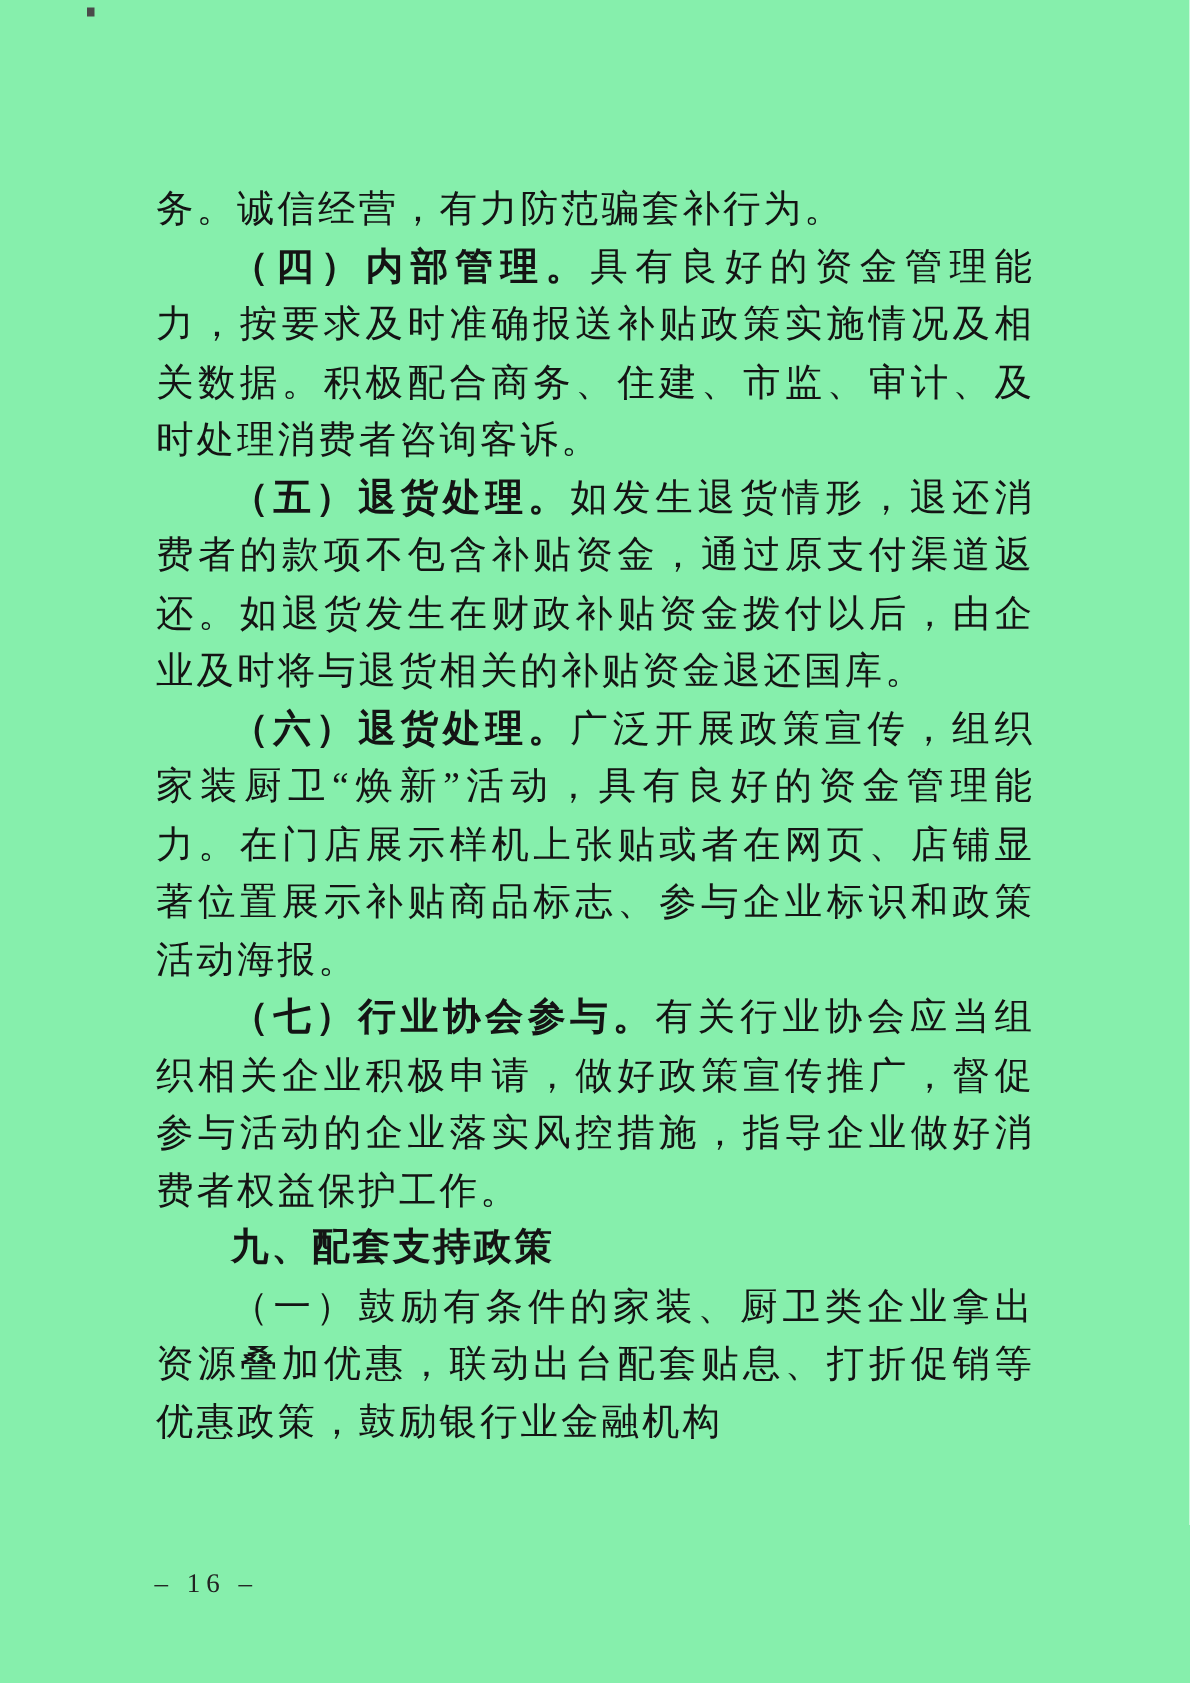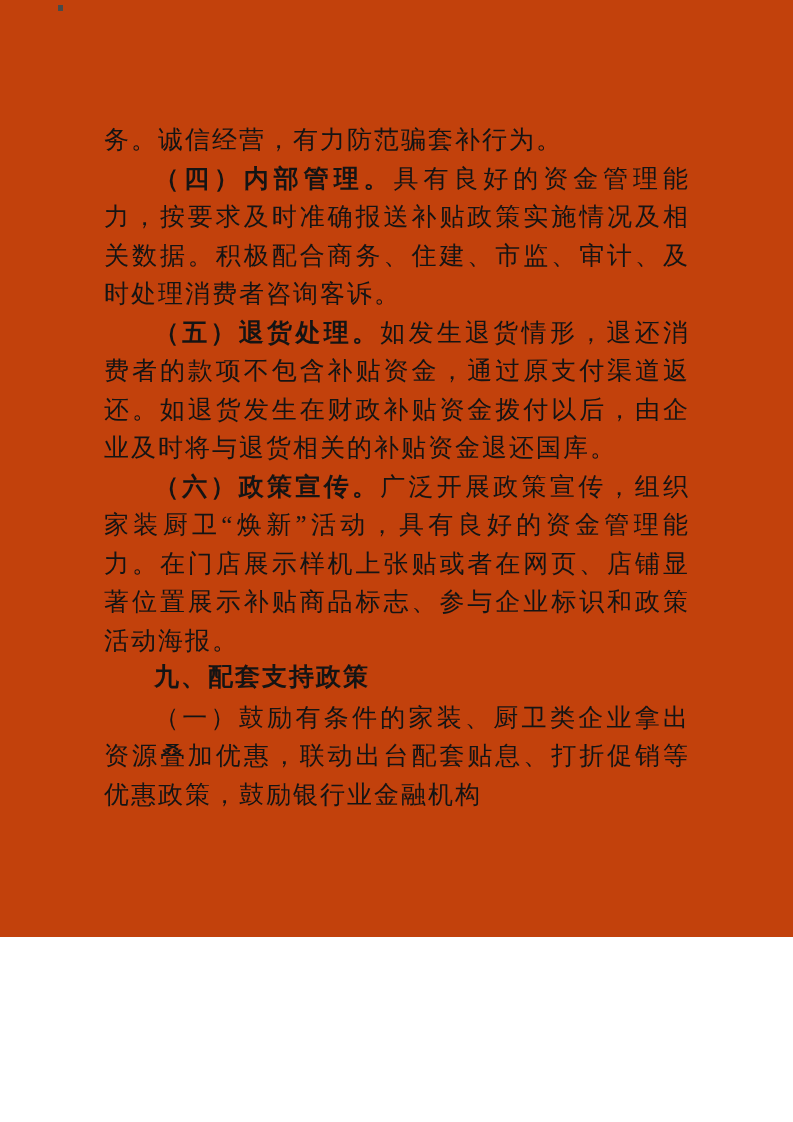--- a/index.html
+++ b/index.html
@@ -3,22 +3,22 @@
 <meta charset="utf-8">
 <style>
   * { margin: 0; padding: 0; box-sizing: border-box; }
   html, body { background: #ffffff; }
   body {
     width: 793px; height: 1122px;
     font-family: "Liberation Serif", "DejaVu Serif", serif;
   }
   .page {
     position: relative;
-    width: 793px; height: 937px;
-    background: #c2410c;
+    width: 793px; height: 1122px;
+    background: #86efac;
     color: #141414;
     overflow: hidden;
   }
   .scan-speck {
     position: absolute;
     left: 58px; top: 5px;
     width: 5px; height: 6px;
     background: #4a4a4a;
   }
   .content {
@@ -58,22 +58,23 @@
   <div class="scan-speck"></div>
 
   <main class="content">
 
     <p class="para no-indent"><span>务。诚信经营，有力防范骗套补行为。</span></p>
 
     <p class="para"><span class="lead">（四）内部管理。</span><span>具有良好的资金管理能力，按要求及时准确报送补贴政策实施情况及相关数据。积极配合商务、住建、市监、审计、及时处理消费者咨询客诉。</span></p>
 
     <p class="para"><span class="lead">（五）退货处理。</span><span>如发生退货情形，退还消费者的款项不包含补贴资金，通过原支付渠道返还。如退货发生在财政补贴资金拨付以后，由企业及时将与退货相关的补贴资金退还国库。</span></p>
 
-    <p class="para"><span class="lead">（六）政策宣传。</span><span>广泛开展政策宣传，组织家装厨卫“焕新”活动，具有良好的资金管理能力。在门店展示样机上张贴或者在网页、店铺显著位置展示补贴商品标志、参与企业标识和政策活动海报。</span></p>
+    <p class="para"><span class="lead">（六）退货处理。</span><span>广泛开展政策宣传，组织家装厨卫“焕新”活动，具有良好的资金管理能力。在门店展示样机上张贴或者在网页、店铺显著位置展示补贴商品标志、参与企业标识和政策活动海报。</span></p>
 
+    <p class="para"><span class="lead">（七）行业协会参与。</span><span>有关行业协会应当组织相关企业积极申请，做好政策宣传推广，督促参与活动的企业落实风控措施，指导企业做好消费者权益保护工作。</span></p>
 
 
     <h2 class="section-heading"><span>九、配套支持政策</span></h2>
 
     <p class="para"><span>（一）鼓励有条件的家装、厨卫类企业拿出资源叠加优惠，联动出台配套贴息、打折促销等优惠政策，鼓励银行业金融机构</span></p>
 
   </main>
 
   <footer class="page-number">– 16 –</footer>
 

